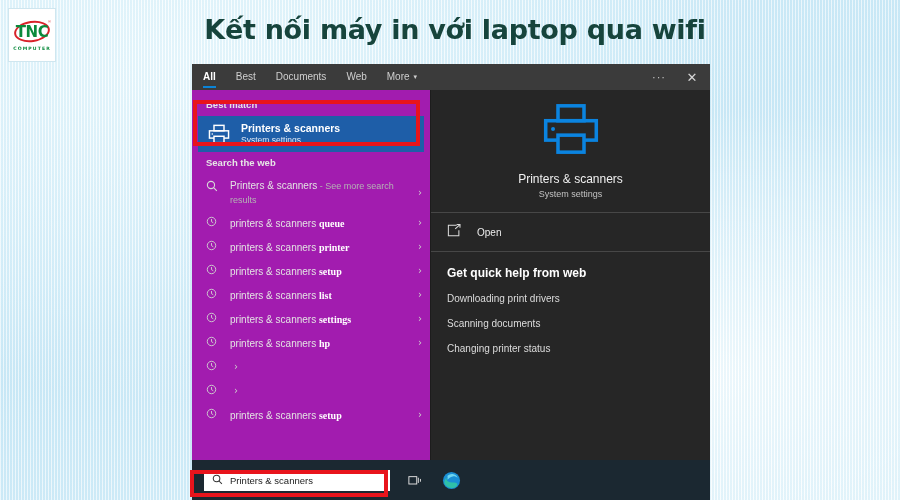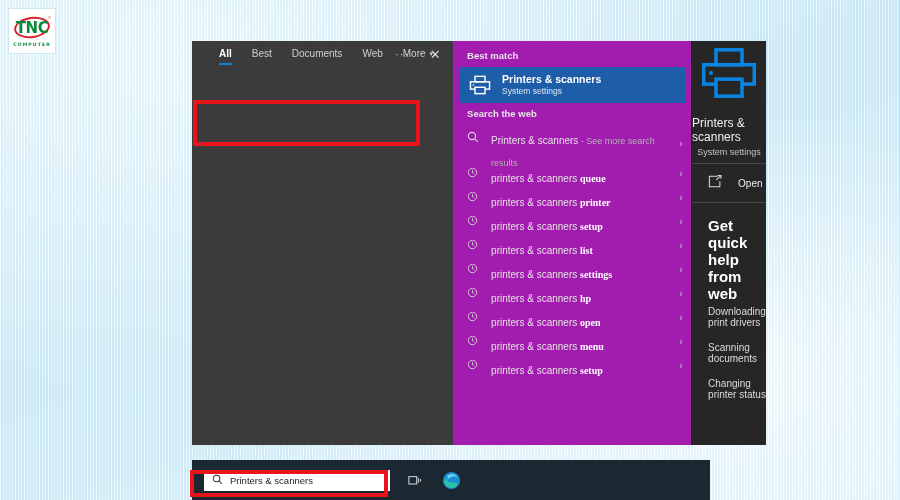--- a/index.html
+++ b/index.html
@@ -16,21 +16,21 @@
         rgba(255,255,255,0.55) 0px, rgba(255,255,255,0.55) 1px,
         rgba(170,220,240,0.22) 1px, rgba(170,220,240,0.22) 3px),
       radial-gradient(ellipse at 20% 12%, #f2fbfe 0%, rgba(222,243,251,0) 55%),
       radial-gradient(ellipse at 78% 75%, #ffffff 0%, rgba(255,255,255,0) 50%),
       linear-gradient(160deg, #dff2fb 0%, #cfeaf7 45%, #e4f5fc 100%);
   }
 
   
   #logo {
     position: absolute; left: 8px; top: 8px;
-    width: 48px; height: 46px;
+    width: 48px; height: 54px;
     background: #ffffff;
     border: 1px solid #cfe6ef;
     display: flex; flex-direction: column;
     align-items: center; justify-content: center;
   }
   #logo-mark {
     position: relative; width: 40px; height: 26px;
     display: flex; align-items: center; justify-content: center;
   }
   #logo-ellipse {
@@ -64,25 +64,25 @@
     width: 560px; text-align: center;
     font-family: "DejaVu Sans", sans-serif;
     font-weight: bold; font-size: 27px;
     color: #16443c;
     letter-spacing: -0.3px;
     white-space: nowrap;
   }
 
   
   #search-window {
-    position: absolute; left: 192px; top: 41px;
+    position: absolute; left: 192px; top: 64px;
     width: 518px; height: 404px;
     background: #3b3b3b;
     color: #e8e8e8;
-    display: flex; flex-direction: row; padding-left: 16px;
+    display: flex; flex-direction: column;
   }
   #titlebar {
     height: 26px; flex: 0 0 26px;
     display: flex; align-items: center;
     padding-left: 11px;
     position: relative;
   }
   .tab {
     font-size: 10px; color: #cfcfcf;
     margin-right: 20px;
@@ -155,21 +155,21 @@
   }
   .web-row.tall { height: 38px; padding-top: 3px; }
   .web-icon {
     width: 16px; flex: 0 0 16px;
     display: flex; align-items: center; justify-content: flex-start;
     margin-right: 8px; margin-top: 4px;
   }
   .web-row.tall .web-icon { margin-top: 3px; }
   .web-text {
     font-size: 10px; color: #e3e3e3;
-    line-height: 22px;
+    line-height: 13px;
     padding-top: 5px;
     flex: 1;
     white-space: normal;
   }
   .web-row.tall .web-text { padding-top: 2px; width: 170px; }
   .web-text b { font-weight: bold; color: #ffffff; font-family: Liberation Serif, serif; }
   .web-text .dim { color: #b4b4b4; font-size: 9px; }
   .chevron {
     font-size: 10px; color: #cdcdcd;
     margin-top: 5px; margin-left: 4px;
@@ -199,22 +199,22 @@
   .pane-divider { height: 1px; background: #474747; }
   #open-row {
     height: 38px; flex: 0 0 38px;
     display: flex; align-items: center;
     padding-left: 16px;
   }
   #open-icon { width: 20px; flex: 0 0 20px; margin-right: 10px; }
   #open-label { font-size: 10px; color: #ededed; }
   #help-block { padding: 14px 0 0 16px; }
   #help-title {
-    font-size: 15px; font-weight: bold;
-    color: #ffffff; margin-bottom: 4px;
+    font-size: 12px; font-weight: bold;
+    color: #ffffff; margin-bottom: 13px;
   }
   .help-link {
     font-size: 10px; color: #dcdcdc;
     margin-bottom: 14px;
   }
 
   
   .redbox {
     position: absolute;
     border: 4px solid #e8141c;
@@ -260,20 +260,21 @@
 
   <div id="logo">
     <div id="logo-mark">
       <div id="logo-ellipse"></div>
       <div id="logo-text">TNC</div>
       <div id="logo-reg">®</div>
     </div>
     <div id="logo-sub">COMPUTER</div>
   </div>
 
+  <div id="heading">Kết nối máy in với laptop qua wifi</div>
 
   <div id="search-window">
 
     <div id="titlebar">
       <div class="tab active">
         <span>All</span>
       </div>
       <div class="tab">
         <span>Best</span>
       </div>
@@ -394,32 +395,30 @@
           <div class="chevron">›</div>
         </div>
 
         <div class="web-row">
           <div class="web-icon">
             <svg width="11" height="11" viewBox="0 0 13 13" fill="none" stroke="#cfcfcf" stroke-width="1.1">
               <circle cx="6.5" cy="6.5" r="5"></circle>
                 <path d="M6.5 3.6v3.1l2.1 1.3"></path>
             </svg>
           </div>
-          <div class="web-text"><span>printers &amp; scanners </span><b>open</b></div>
-          <div class="chevron">›</div>
-        </div>
-
-        <div class="web-row">
-          <div class="web-icon">
-            <svg width="11" height="11" viewBox="0 0 13 13" fill="none" stroke="#cfcfcf" stroke-width="1.1">
-              <circle cx="6.5" cy="6.5" r="5"></circle>
-                <path d="M6.5 3.6v3.1l2.1 1.3"></path>
-            </svg>
-          </div>
-          <div class="web-text"><span>printers &amp; scanners </span><b>menu</b></div>
+          <div class="chevron">›</div>
+        </div>
+
+        <div class="web-row">
+          <div class="web-icon">
+            <svg width="11" height="11" viewBox="0 0 13 13" fill="none" stroke="#cfcfcf" stroke-width="1.1">
+              <circle cx="6.5" cy="6.5" r="5"></circle>
+                <path d="M6.5 3.6v3.1l2.1 1.3"></path>
+            </svg>
+          </div>
           <div class="chevron">›</div>
         </div>
 
         <div class="web-row">
           <div class="web-icon">
             <svg width="11" height="11" viewBox="0 0 13 13" fill="none" stroke="#cfcfcf" stroke-width="1.1">
               <circle cx="6.5" cy="6.5" r="5"></circle>
                 <path d="M6.5 3.6v3.1l2.1 1.3"></path>
             </svg>
           </div>

